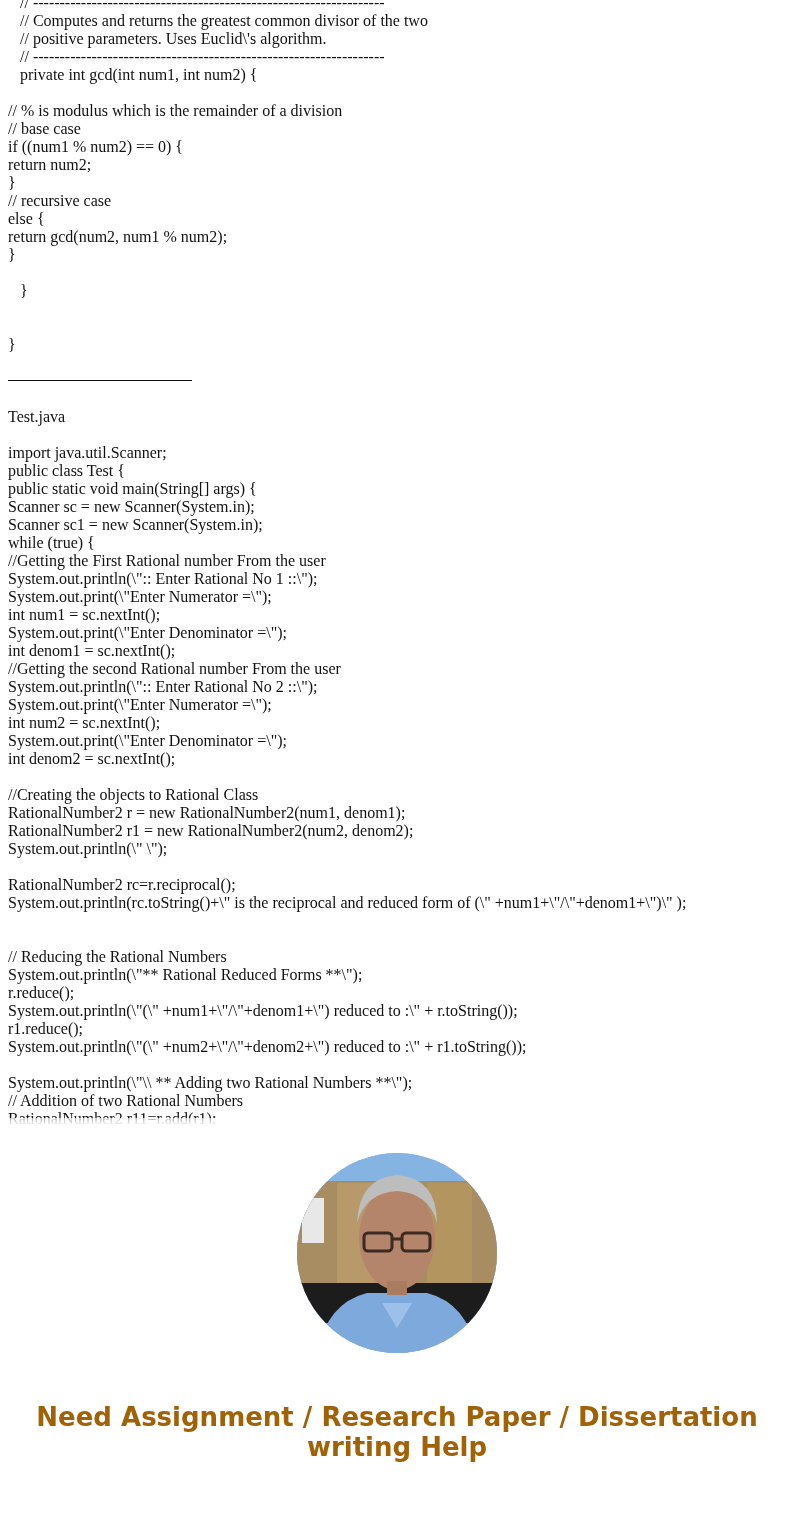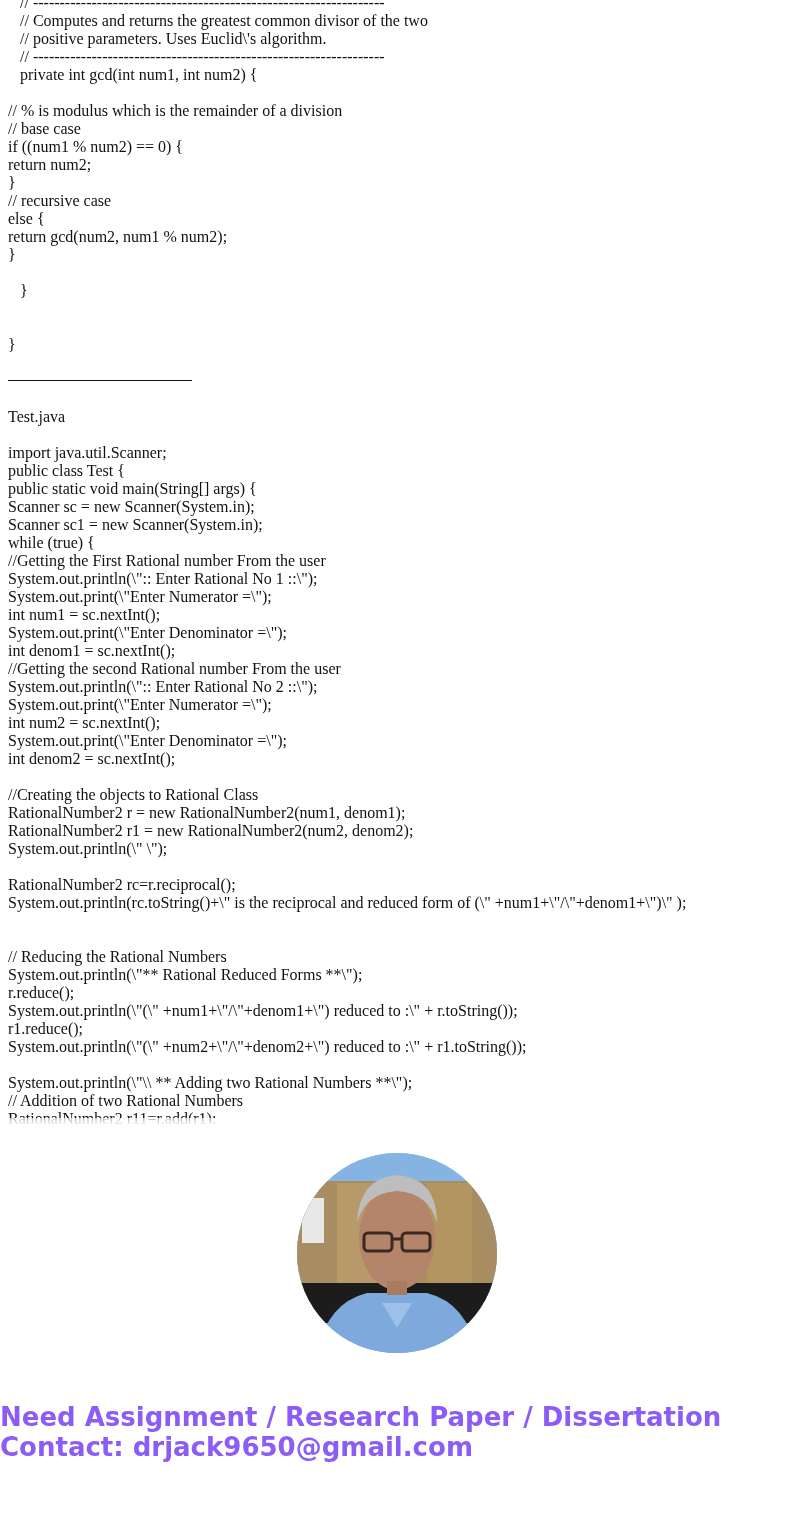--- a/index.html
+++ b/index.html
@@ -10,22 +10,22 @@
   .code .ln { display: block; height: 18px; }
   .code .ind { padding-left: 12px; }
   .sep { display: block; height: 18px; position: relative; }
   .sep-line { position: absolute; left: 0; top: 8px; width: 184px; border-top: 1px solid #111; }
   .heading { font-weight: normal; display: block; height: 18px; }
   .fade { position: absolute; left: 0; top: 1118px; width: 794px; height: 8px;
           background: linear-gradient(#ffffffaa, #ffffff); }
   .avatar-wrap { position: absolute; left: 297px; top: 1153px; width: 200px; height: 200px;
                  border-radius: 50%; overflow: hidden; background: #7fb2e0; }
   .av-bg { position: absolute; left: 0; top: 0; width: 200px; height: 200px; }
-  .promo { position: absolute; left: 0; top: 1402px; width: 794px; 
-           font-family: "DejaVu Sans", sans-serif; font-weight: bold; font-size: 26px; line-height: 30px; color: #8b5cf6; }
+  .promo { position: absolute; left: 0; top: 1402px; width: 794px; text-align: center;
+           font-family: "DejaVu Sans", sans-serif; font-weight: bold; font-size: 26px; line-height: 30px; color: #a16207; }
   .promo span { display: block; }
 </style>
 </head>
 <body>
 
 <div class="code-viewport">
   <div class="code" id="code"><span class="ln ind">// ------------------------------------------------------------------</span><span class="ln ind">// Computes and returns the greatest common divisor of the two</span><span class="ln ind">// positive parameters. Uses Euclid\'s algorithm.</span><span class="ln ind">// ------------------------------------------------------------------</span><span class="ln ind">private int gcd(int num1, int num2) {</span><span class="ln"></span><span class="ln">// % is modulus which is the remainder of a division</span><span class="ln">// base case</span><span class="ln">if ((num1 % num2) == 0) {</span><span class="ln">return num2;</span><span class="ln">}</span><span class="ln">// recursive case</span><span class="ln">else {</span><span class="ln">return gcd(num2, num1 % num2);</span><span class="ln">}</span><span class="ln"></span><span class="ln ind">}</span><span class="ln"></span><span class="ln"></span><span class="ln">}</span><span class="ln"></span><span class="sep"><span class="sep-line"></span></span><span class="ln"></span><span class="heading">Test.java</span><span class="ln"></span><span class="ln">import java.util.Scanner;</span><span class="ln">public class Test {</span><span class="ln">public static void main(String[] args) {</span><span class="ln">Scanner sc = new Scanner(System.in);</span><span class="ln">Scanner sc1 = new Scanner(System.in);</span><span class="ln">while (true) {</span><span class="ln">//Getting the First Rational number From the user</span><span class="ln">System.out.println(\":: Enter Rational No 1 ::\");</span><span class="ln">System.out.print(\"Enter Numerator =\");</span><span class="ln">int num1 = sc.nextInt();</span><span class="ln">System.out.print(\"Enter Denominator =\");</span><span class="ln">int denom1 = sc.nextInt();</span><span class="ln">//Getting the second Rational number From the user</span><span class="ln">System.out.println(\":: Enter Rational No 2 ::\");</span><span class="ln">System.out.print(\"Enter Numerator =\");</span><span class="ln">int num2 = sc.nextInt();</span><span class="ln">System.out.print(\"Enter Denominator =\");</span><span class="ln">int denom2 = sc.nextInt();</span><span class="ln"></span><span class="ln">//Creating the objects to Rational Class</span><span class="ln">RationalNumber2 r = new RationalNumber2(num1, denom1);</span><span class="ln">RationalNumber2 r1 = new RationalNumber2(num2, denom2);</span><span class="ln">System.out.println(\" \");</span><span class="ln"></span><span class="ln">RationalNumber2 rc=r.reciprocal();</span><span class="ln">System.out.println(rc.toString()+\" is the reciprocal and reduced form of (\" +num1+\"/\"+denom1+\")\" );</span><span class="ln"></span><span class="ln"></span><span class="ln">// Reducing the Rational Numbers</span><span class="ln">System.out.println(\"** Rational Reduced Forms **\");</span><span class="ln">r.reduce();</span><span class="ln">System.out.println(\"(\" +num1+\"/\"+denom1+\") reduced to :\" + r.toString());</span><span class="ln">r1.reduce();</span><span class="ln">System.out.println(\"(\" +num2+\"/\"+denom2+\") reduced to :\" + r1.toString());</span><span class="ln"></span><span class="ln">System.out.println(\"\\ ** Adding two Rational Numbers **\");</span><span class="ln">// Addition of two Rational Numbers</span><span class="ln">RationalNumber2 r11=r.add(r1);</span></div>
   <div class="fade"></div>
 </div>
 
@@ -43,14 +43,14 @@
     <path d="M60 70 Q62 25 100 22 Q140 25 140 70 Q132 40 100 38 Q68 40 60 70 Z" fill="#bdbdbd"></path>
     <rect x="67" y="80" width="28" height="18" rx="4" fill="none" stroke="#3a2a22" stroke-width="3"></rect>
     <rect x="105" y="80" width="28" height="18" rx="4" fill="none" stroke="#3a2a22" stroke-width="3"></rect>
     <line x1="95" y1="86" x2="105" y2="86" stroke="#3a2a22" stroke-width="3"></line>
     <rect x="90" y="128" width="20" height="14" fill="#a97c60"></rect>
   </svg>
 </div>
 
 <div class="promo">
   <span>Need Assignment / Research Paper / Dissertation</span>
-  <span>Contact: drjack9650@gmail.com</span>
+  <span>writing Help</span>
 </div>
 
 </body></html>

